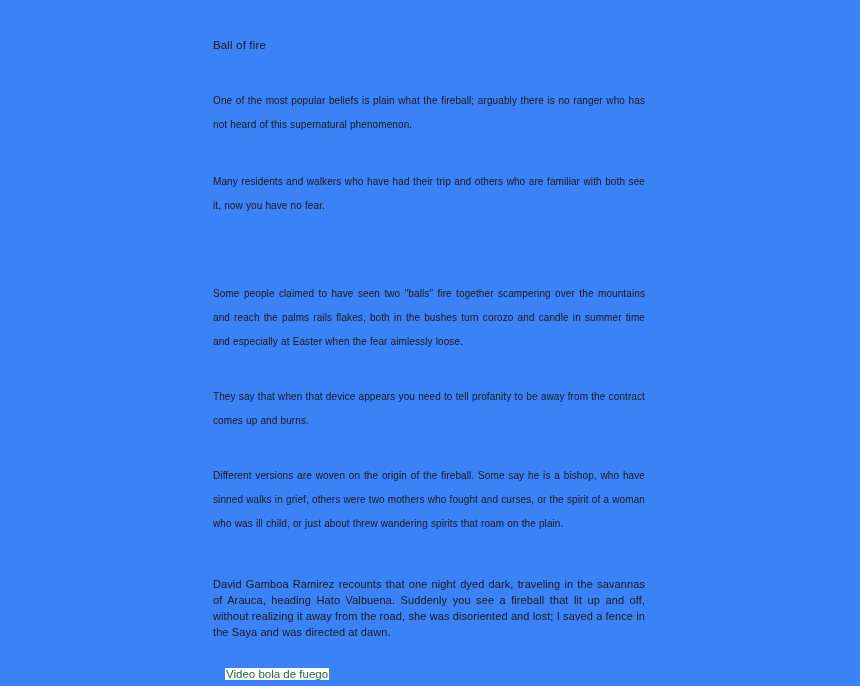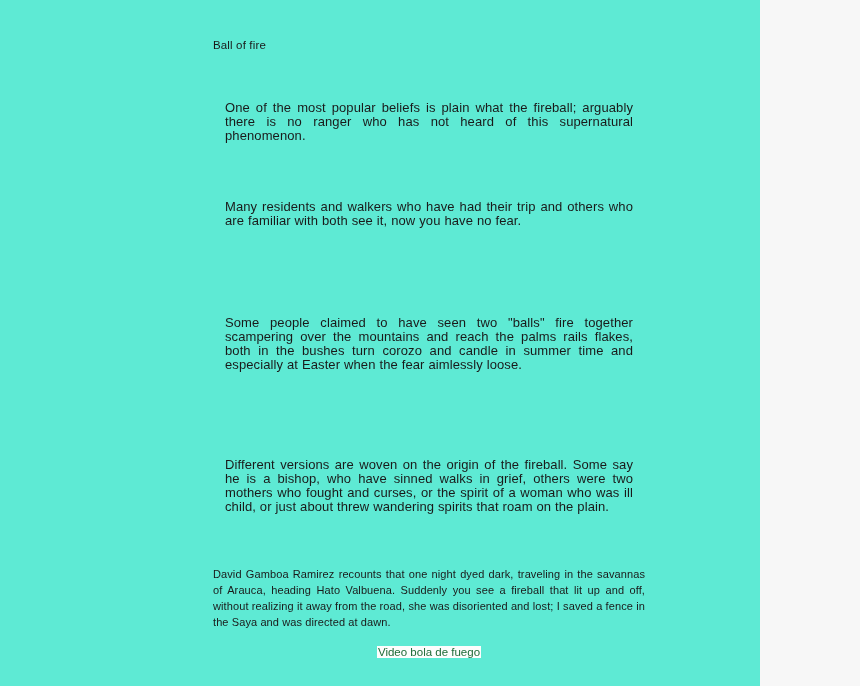--- a/index.html
+++ b/index.html
@@ -10,44 +10,44 @@
   body {
     width: 860px;
     height: 686px;
     background: #f7f7f7;
     font-family: "Liberation Sans", sans-serif;
     color: #1a1a1a;
     overflow: hidden;
   }
   .page {
     position: relative;
-    width: 760px;
+    width: 860px;
     height: 686px;
-    background: #5eead4;
+    background: #3b82f6;
   }
   .doc {
     position: absolute;
     left: 213px;
     top: 30px;
     width: 432px;
   }
   .doc-title {
     font-size: 11.5px;
     line-height: 16px;
     color: #1a1a1a;
     margin: 0 0 0 0;
     padding-top: 7px;
     letter-spacing: 0.15px;
   }
   p.para {
-    font-size: 13px;
-    line-height: 14px;
+    font-size: 10px;
+    line-height: 24px;
     color: #1a1a1a;
     text-align: justify;
-    margin: 12px;
+    margin: 0;
     letter-spacing: 0.1px;
     word-spacing: 0.2px;
   }
   .gap-xl { height: 36px; }
   .gap-lg { height: 33px; }
   .gap-md { height: 31px; }
   .gap-sm { height: 14px; }
   .gap-xs { height: 9px; }
 
   .story-head {
@@ -61,22 +61,21 @@
     font-size: 11px;
     line-height: 16px;
     color: #1a1a1a;
     text-align: justify;
     margin: 0;
     letter-spacing: 0.1px;
   }
   .link-line {
     font-size: 11.5px;
     line-height: 16px;
-    margin: 0;
-    text-align: center;
+    margin: 12px;
   }
   a.vlink {
     color: #1f6b37;
     text-decoration: none;
     background: #fdfdfd;
     padding: 0 1px;
   }
 </style>
 </head>
 <body>
@@ -96,20 +95,21 @@
 
     <div class="gap-lg"></div>
 
 
     <div class="gap-md"></div>
 
     <p class="para">Some people claimed to have seen two "balls" fire together scampering over the mountains and reach the palms rails flakes, both in the bushes turn corozo and candle in summer time and especially at Easter when the fear aimlessly loose.</p>
 
     <div class="gap-md"></div>
 
+    <p class="para">They say that when that device appears you need to tell profanity to be away from the contract comes up and burns.</p>
 
     <div class="gap-md"></div>
 
     <p class="para">Different versions are woven on the origin of the fireball. Some say he is a bishop, who have sinned walks in grief, others were two mothers who fought and curses, or the spirit of a woman who was ill child, or just about threw wandering spirits that roam on the plain.</p>
 
     <div class="gap-md"></div>
 
 
     <div class="gap-xs"></div>
 

